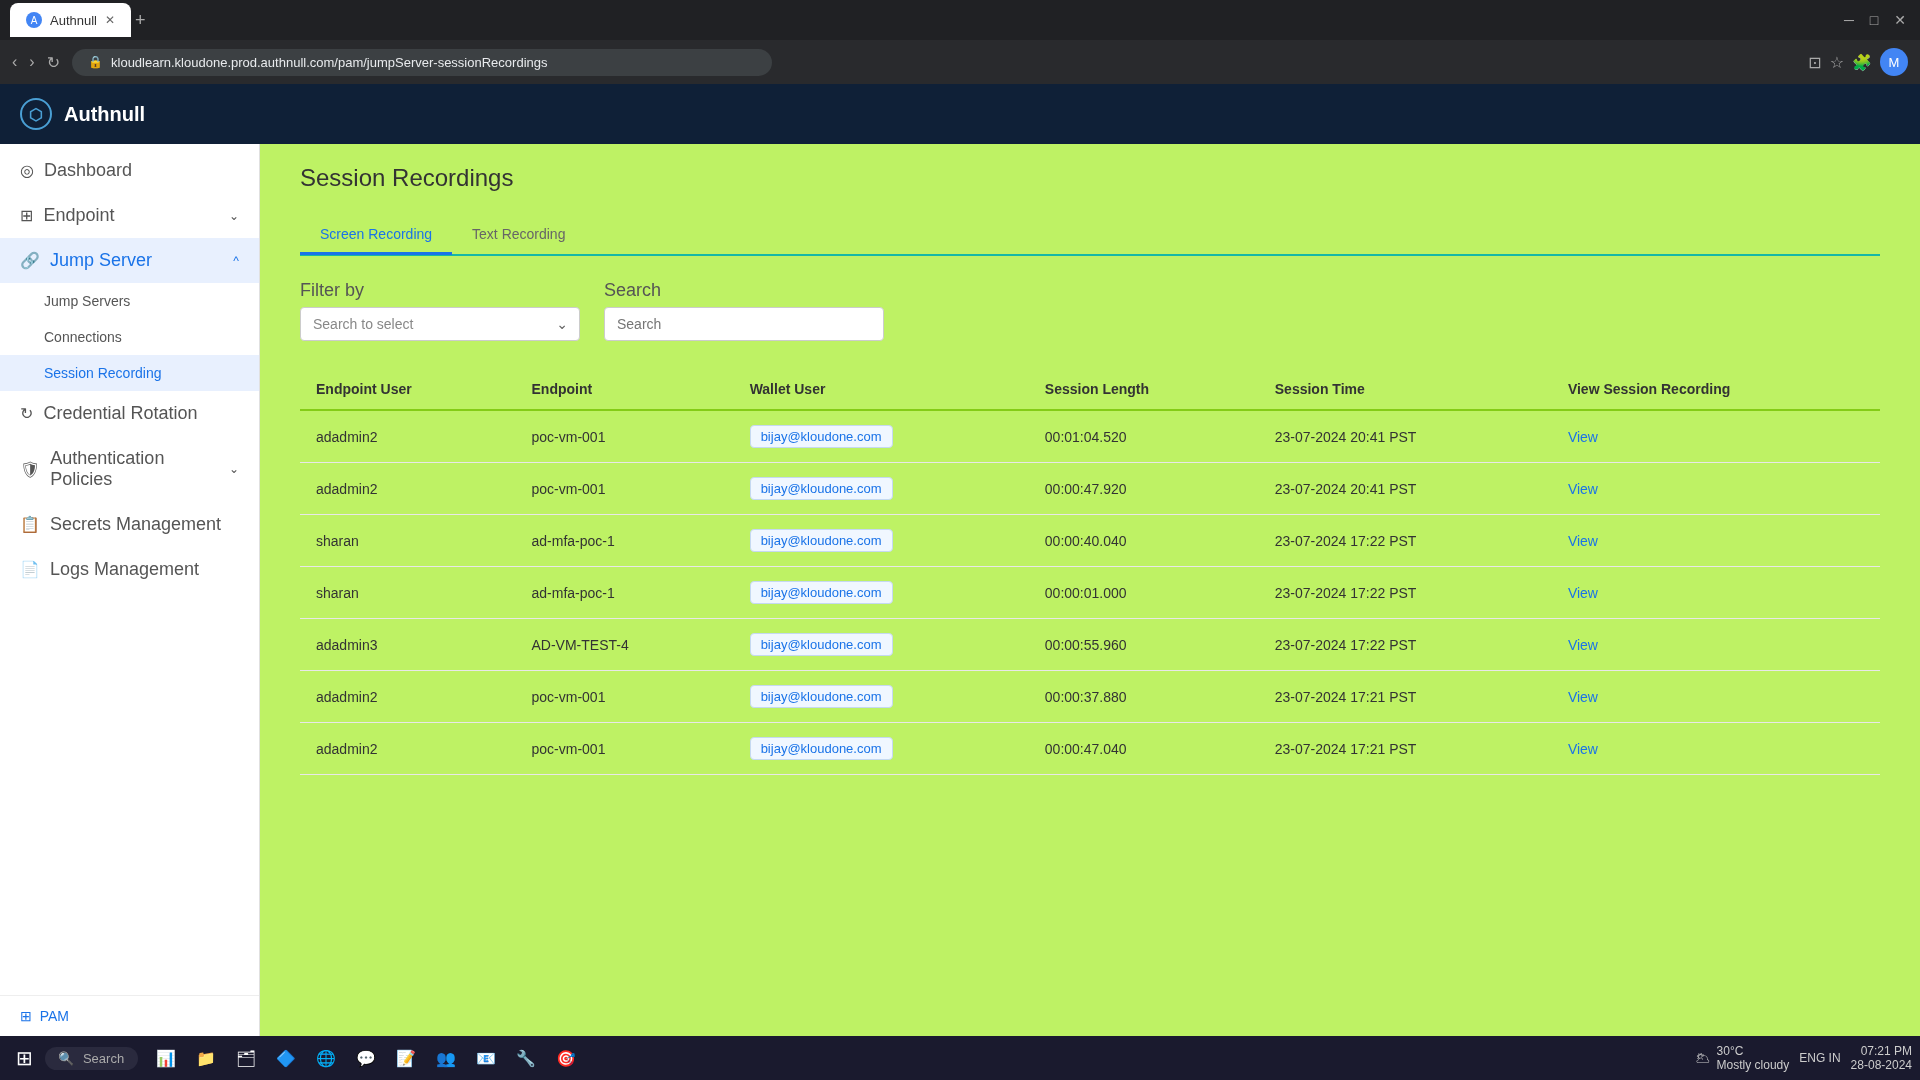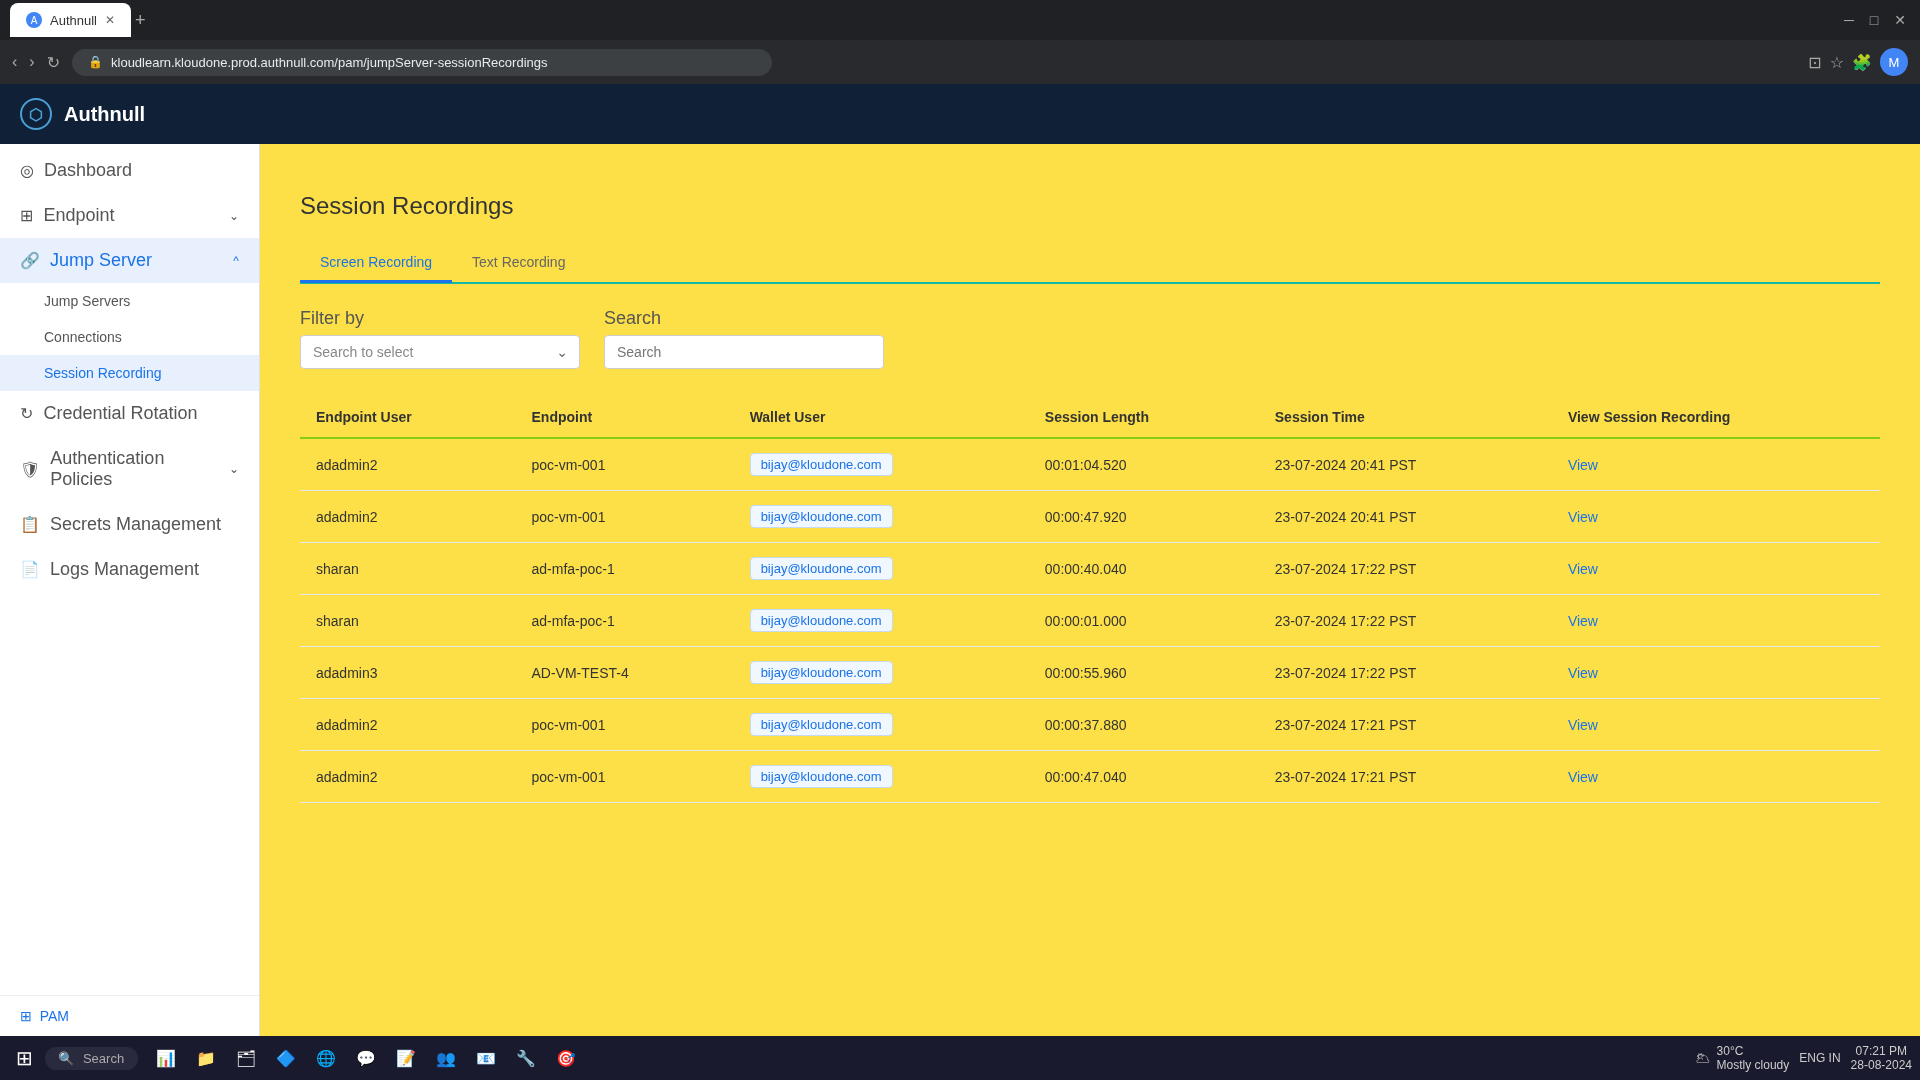--- a/index.html
+++ b/index.html
@@ -38,21 +38,21 @@
     .sidebar-item .item-icon { font-size: 16px; }
     .sidebar-item .item-label { font-size: 18px; }
     .sidebar-item .chevron { margin-left: auto; font-size: 12px; }
     .sidebar-section { padding: 4px 0; }
     .sidebar-sub-item { display: flex; align-items: center; padding: 10px 20px 10px 44px; cursor: pointer; color: #555; font-size: 14px; }
     .sidebar-sub-item.active { color: #1a73e8; background: #e8f0fe; font-weight: 500; }
     .sidebar-bottom { margin-top: auto; padding: 12px 20px; border-top: 1px solid #eee; }
     .pam-link { color: #1a73e8; font-size: 14px; display: flex; align-items: center; gap: 8px; }
 
     
-    .content-area { flex: 1; overflow-y: auto; padding: 48px 40px; background: #fde047; }
+    .content-area { flex: 1; overflow-y: auto; padding: 20px 40px; background: #bef264; }
     .page-title { font-size: 24px; font-weight: 500; color: #333; margin-bottom: 24px; }
 
     
     .tab-bar { display: flex; border-bottom: 2px solid #14b8a6; margin-bottom: 24px; }
     .tab { padding: 10px 20px; cursor: pointer; color: #666; font-size: 14px; border-bottom: 3px solid transparent; margin-bottom: -1px; }
     .tab.active { color: #1a73e8; border-bottom-color: #1a73e8; font-weight: 500; }
 
     
     .filter-row { display: flex; gap: 24px; margin-bottom: 28px; align-items: flex-end; }
     .filter-group { display: flex; flex-direction: column; gap: 6px; }
@@ -69,21 +69,21 @@
     .wallet-badge { background: #f0f7ff; border: 1px solid #c5d9f1; color: #1a73e8; padding: 3px 10px; border-radius: 4px; font-size: 13px; display: inline-block; }
     .view-link { color: #1a73e8; cursor: pointer; text-decoration: none; text-align: center; }
 
     
     .taskbar { background: #1a1a2e; height: 44px; display: flex; align-items: center; padding: 0 8px; gap: 4px; }
     .taskbar-start { background: none; border: none; color: white; font-size: 20px; cursor: pointer; padding: 4px 8px; }
     .taskbar-search { background: #2a2a3e; border: none; border-radius: 20px; display: flex; align-items: center; gap: 8px; padding: 4px 14px; color: #aaa; font-size: 13px; cursor: pointer; }
     .taskbar-icons { display: flex; gap: 8px; margin-left: 8px; }
     .taskbar-icon { width: 32px; height: 32px; display: flex; align-items: center; justify-content: center; cursor: pointer; color: white; font-size: 16px; }
     .taskbar-right { margin-left: auto; display: flex; align-items: center; gap: 10px; color: #ccc; font-size: 12px; }
-    .taskbar-time { text-align: center; }
+    .taskbar-time { text-align: right; }
     .weather-info { display: flex; align-items: center; gap: 6px; font-size: 12px; color: #ccc; }
 
     
     ::-webkit-scrollbar { width: 6px; }
     ::-webkit-scrollbar-track { background: #f1f1f1; }
     ::-webkit-scrollbar-thumb { background: #ccc; border-radius: 3px; }
   </style>
 </head>
 <body>
 

